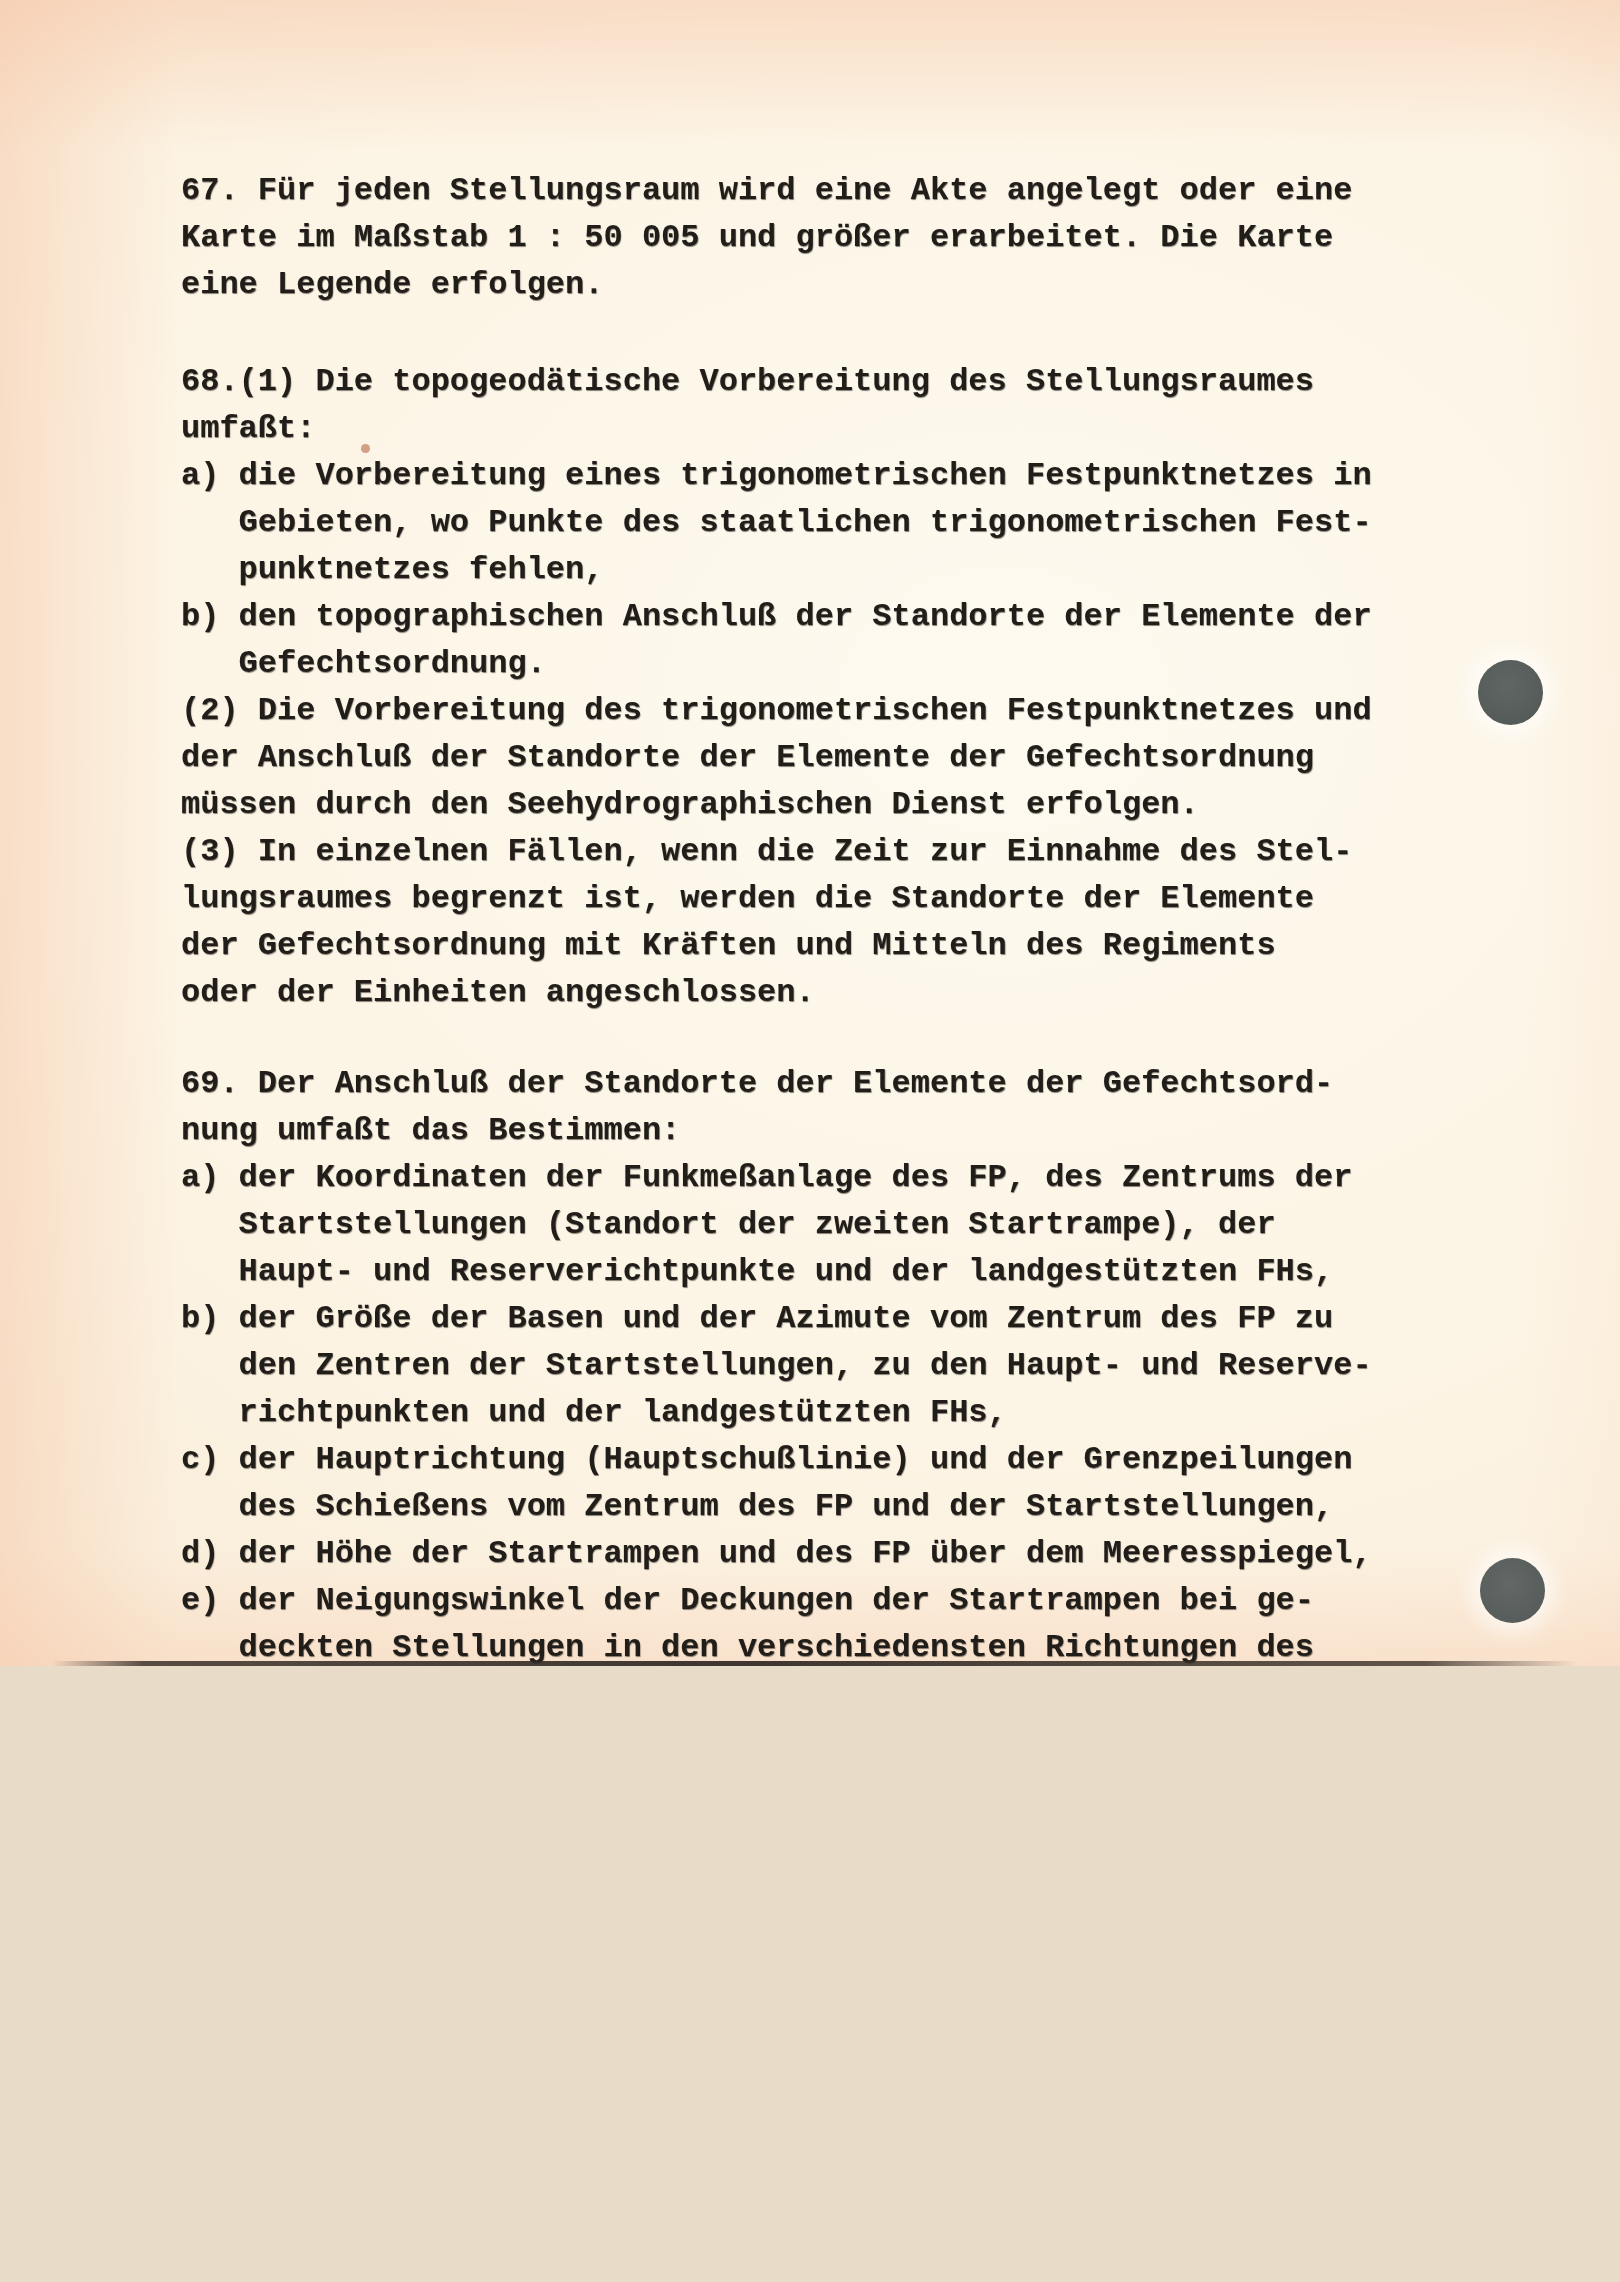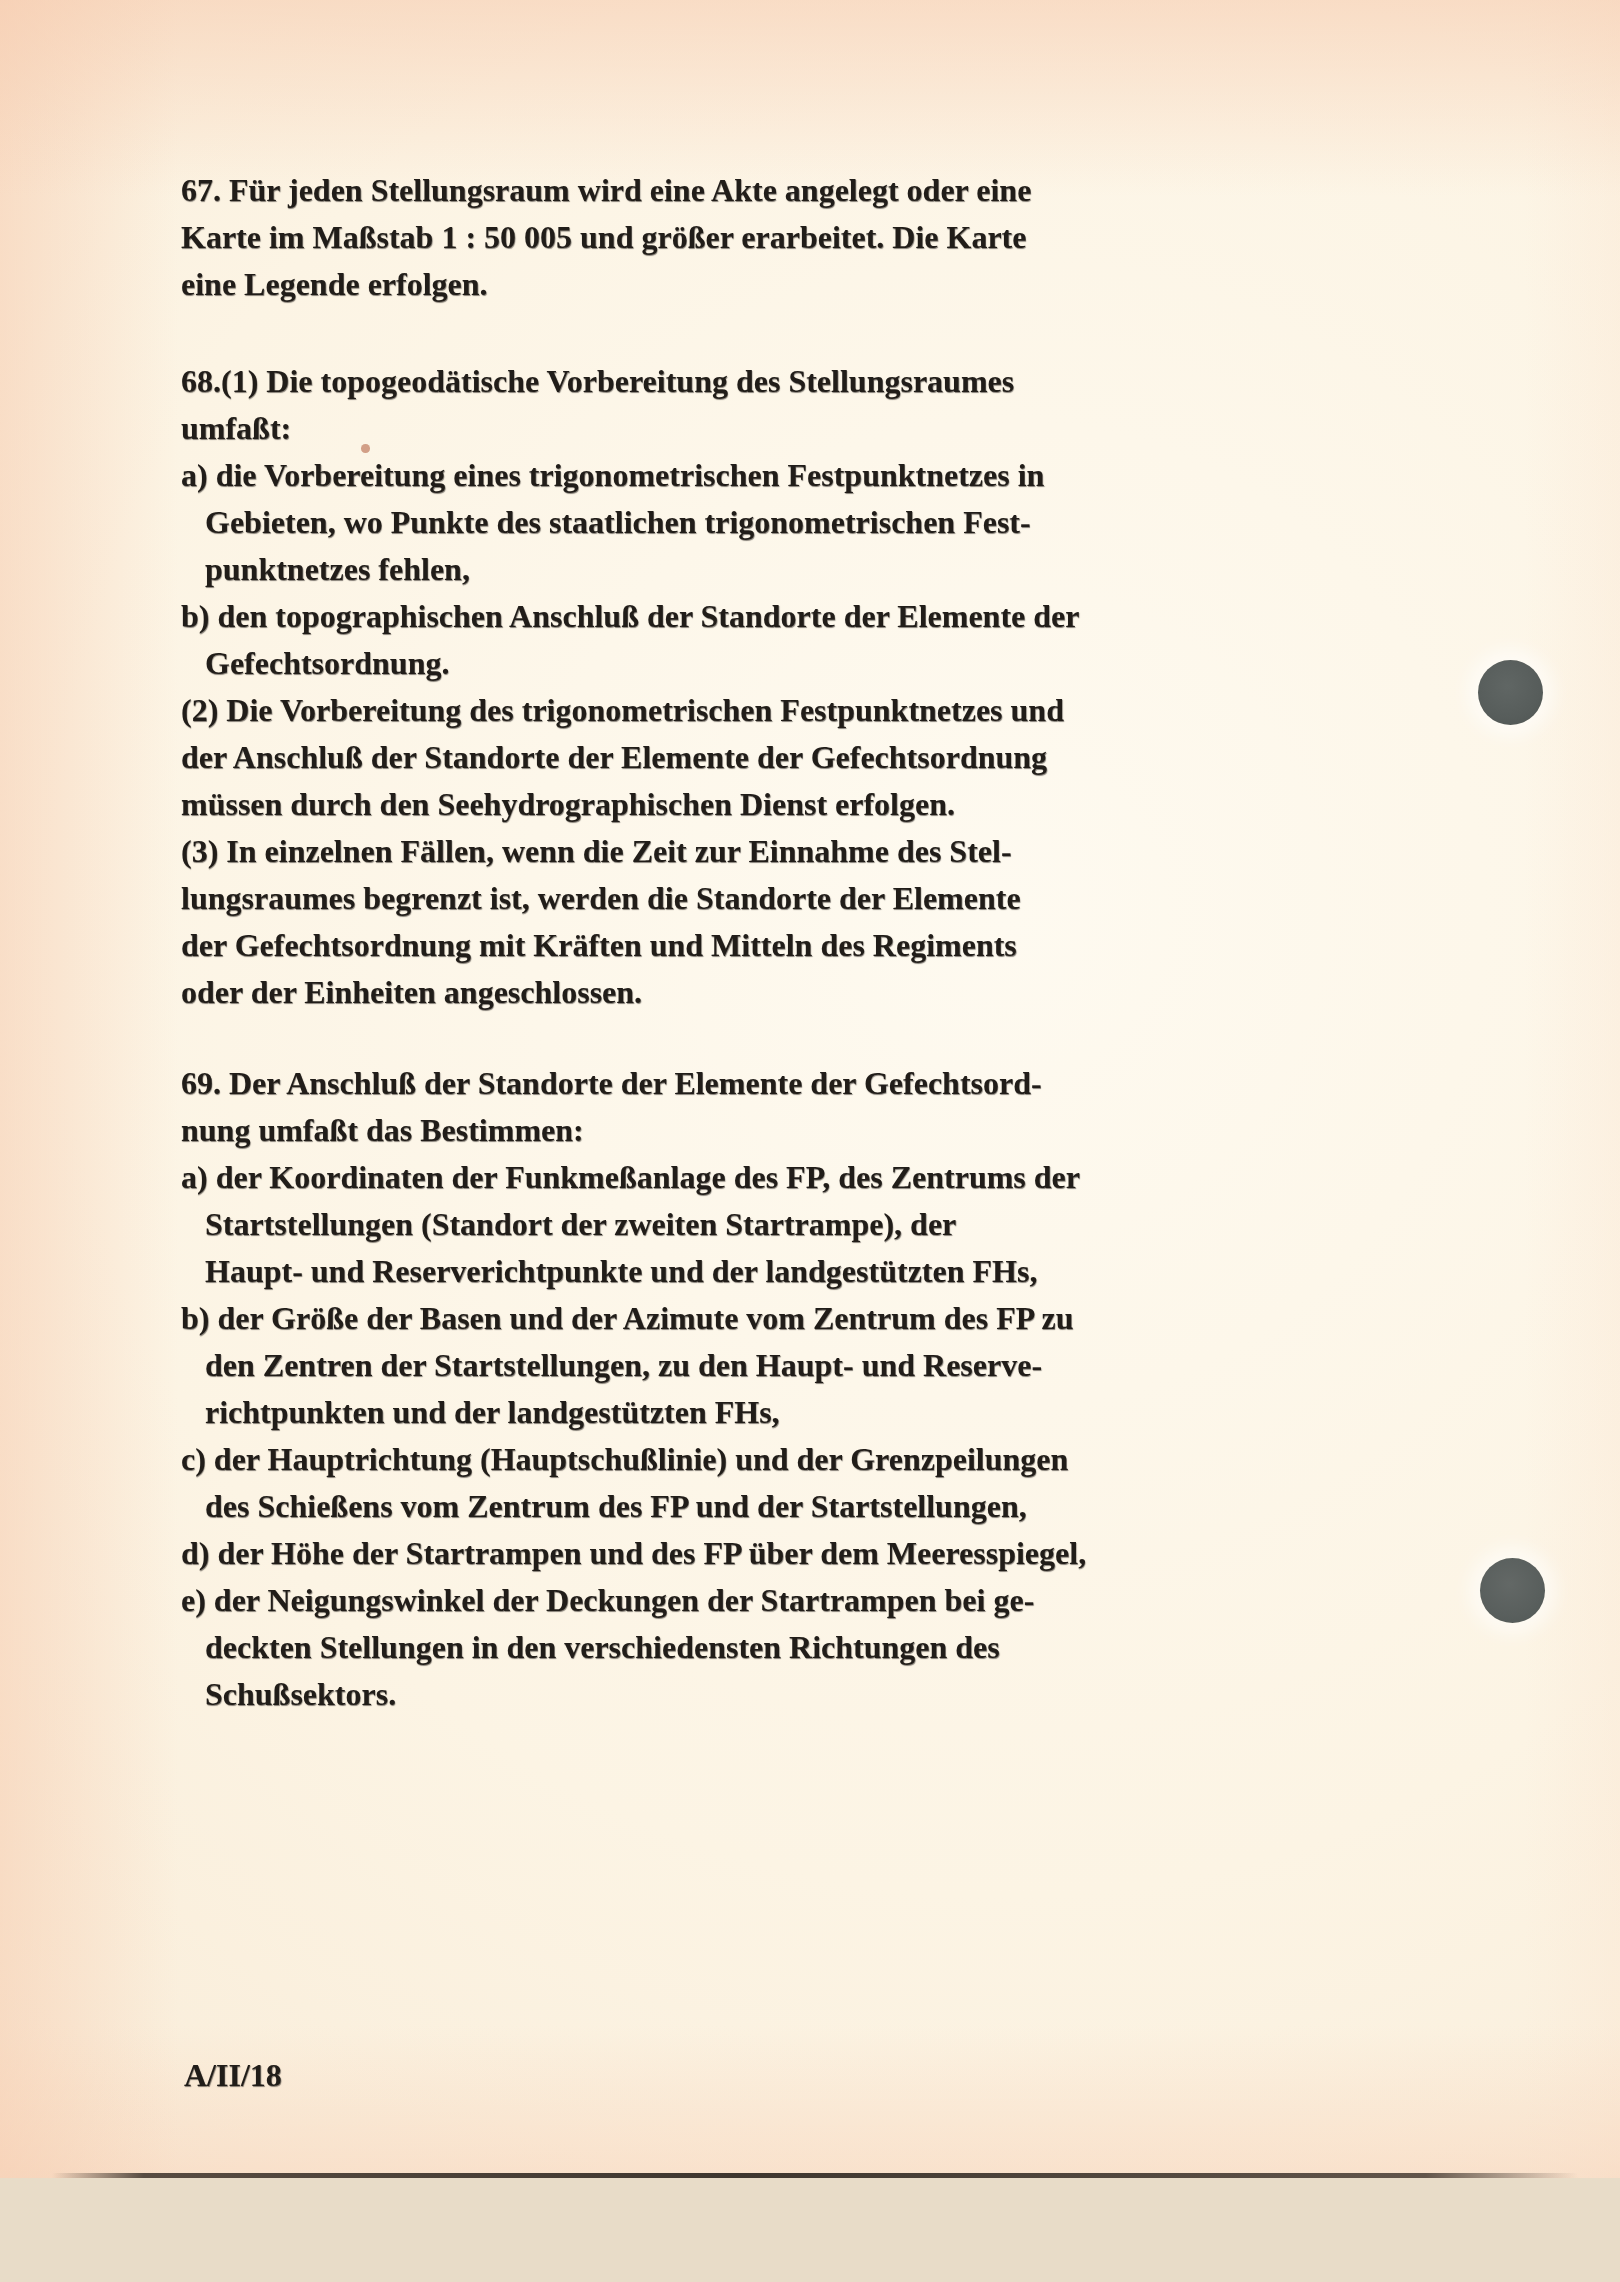--- a/index.html
+++ b/index.html
@@ -3,29 +3,29 @@
 <meta charset="utf-8">
 <style>
   html, body {
     margin: 0;
     padding: 0;
     background: #e8dcc8;
   }
   .page {
     position: relative;
     width: 1621px;
-    height: 2178px;
+    height: 1666px;
     overflow: hidden;
     background:
       linear-gradient(to bottom, rgba(246,201,172,0.55), rgba(246,201,172,0) 9%),
       linear-gradient(to right, rgba(246,201,172,0.50), rgba(246,201,172,0) 11%),
       linear-gradient(to top, rgba(247,207,181,0.45), rgba(247,207,181,0) 7%),
       linear-gradient(to left, rgba(250,226,206,0.30), rgba(250,226,206,0) 6%),
       radial-gradient(ellipse 130% 100% at 62% 42%, #fefaf0 0%, #fcf4e4 45%, #f9ecd8 75%, #f5ddc5 100%);
-    font-family: Liberation Serif, serif;
+    font-family: Liberation Mono, monospace;
   }
   .doc-body {
     position: absolute;
     left: 181px;
     top: 167px;
     font-size: 32px;
     line-height: 47px;
     font-weight: bold;
     color: #211d19;
     text-shadow: 0.6px 0.6px 0.9px rgba(35,30,25,0.55);

